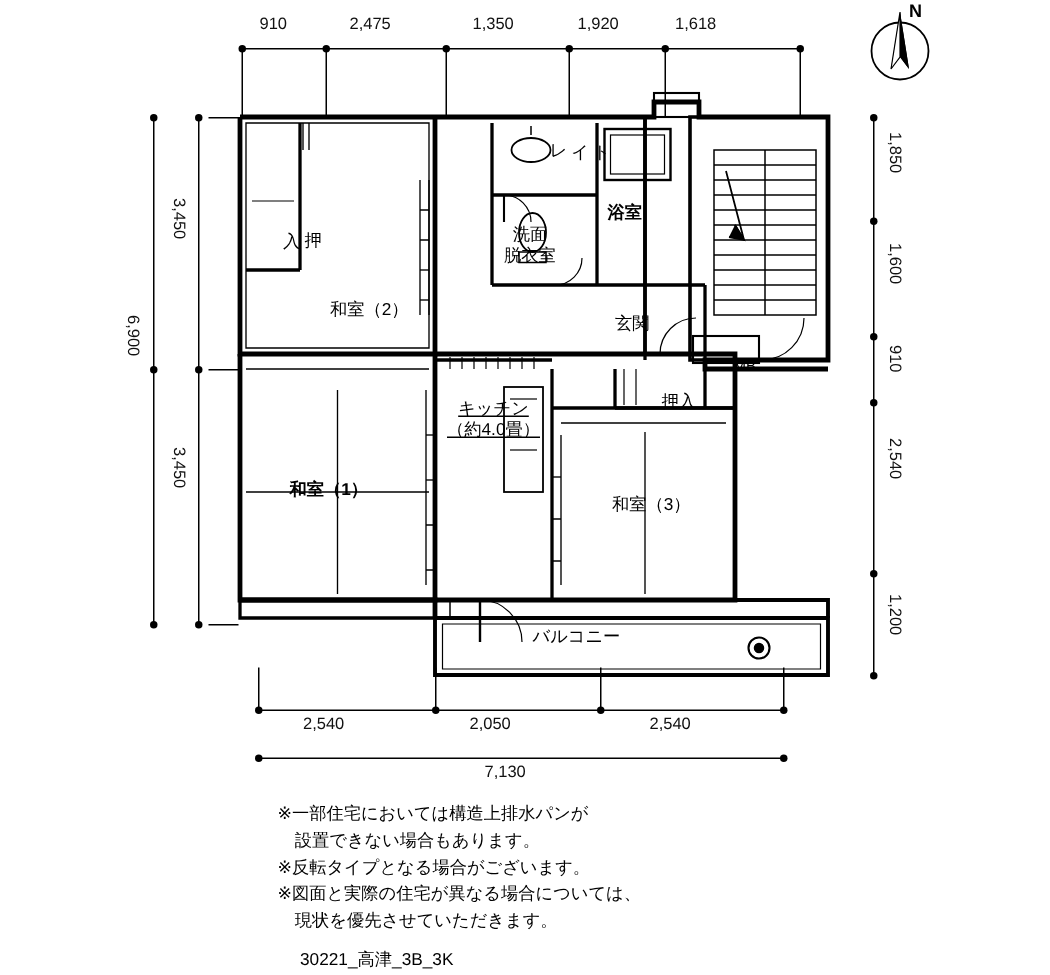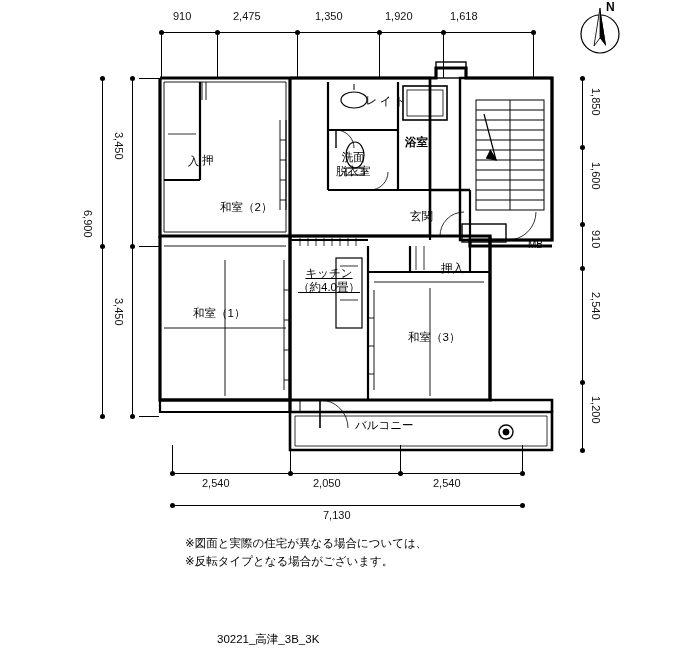--- a/index.html
+++ b/index.html
@@ -281,28 +281,31 @@
   <div class="abs rlabel v" style="left: 186px; top: 145px; white-space: pre-line;">押
 入</div>
   <div class="abs rlabel" style="left:220px;top:156px;margin-top:44px;">和室（2）</div>
   <div class="abs rlabel" style="left: 336px; top: 150px; white-space: pre-line; text-align: center;">洗面
 脱衣室</div>
   <div class="abs rlabel v" style="left: 364px; top: 88px; white-space: pre-line;">ト
 イ
 レ</div>
   <div class="abs rlabel" style="left:405px;top:135px;font-weight:bold;">浴室</div>
   <div class="abs rlabel" style="left:410px;top:209px;">玄関</div>
-  <div class="abs rlabel" style="left:489px;top:239px;font-size:10px;margin-left:39px;">MB</div>
+  <div class="abs rlabel" style="left:489px;top:239px;font-size:10px;">MB</div>
   <div class="abs rlabel" style="left: 298px; top: 266px; white-space: pre-line; text-decoration: underline;">キッチン
 （約4.0畳）</div>
   <div class="abs rlabel" style="left:441px;top:261px;">押入</div>
-  <div class="abs rlabel" style="left:193px;top:306px;">和室（1）</div>
+  <div class="abs rlabel" style="left:193px;top:320px;font-weight:bold;">和室（1）</div>
   <div class="abs rlabel" style="left:408px;top:330px;">和室（3）</div>
   <div class="abs rlabel" style="left:355px;top:418px;">バルコニー</div>
 
   <div class="abs" style="left:185px;top:535px;width:420px;">
+    <div class="note">※一部住宅においては構造上排水パンが</div>
+    <div class="note">　設置できない場合もあります。</div>
+    <div class="note">※反転タイプとなる場合がございます。</div>
     <div class="note">※図面と実際の住宅が異なる場合については、</div>
-    <div class="note">※反転タイプとなる場合がございます。</div>
-  </div>
-
-  <div class="abs code" style="left:217px;top:632px;">30221_高津_3B_3K</div>
+    <div class="note">　現状を優先させていただきます。</div>
+  </div>
+
+  <div class="abs code" style="left:200px;top:632px;">30221_高津_3B_3K</div>
 
 </div>
 
 </body></html>

